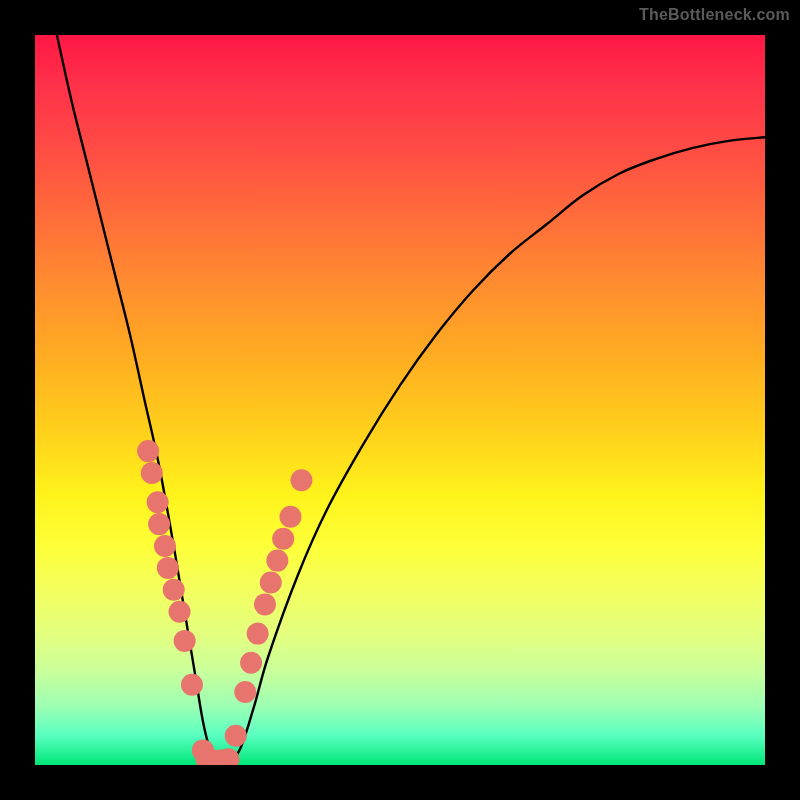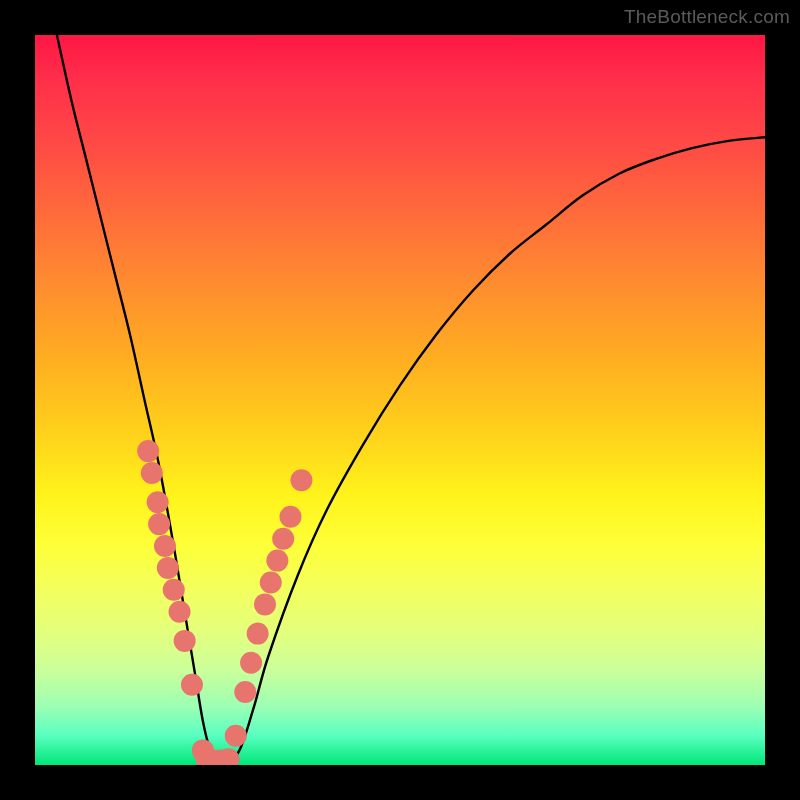--- a/index.html
+++ b/index.html
@@ -41,22 +41,22 @@
       #9cffb4 92%,
       #58ffc0 96%,
       #00e676 100%
     );
   }
   .watermark {
     position: absolute;
     top: 6px;
     right: 10px;
     color: #5a5a5a;
-    font-size: 19px;
-    font-weight: 400;
+    font-size: 16px;
+    font-weight: 700;
     letter-spacing: 0.2px;
     z-index: 10;
   }
   svg.curve {
     position: absolute;
     left: 0;
     top: 0;
     width: 730px;
     height: 730px;
     display: block;

